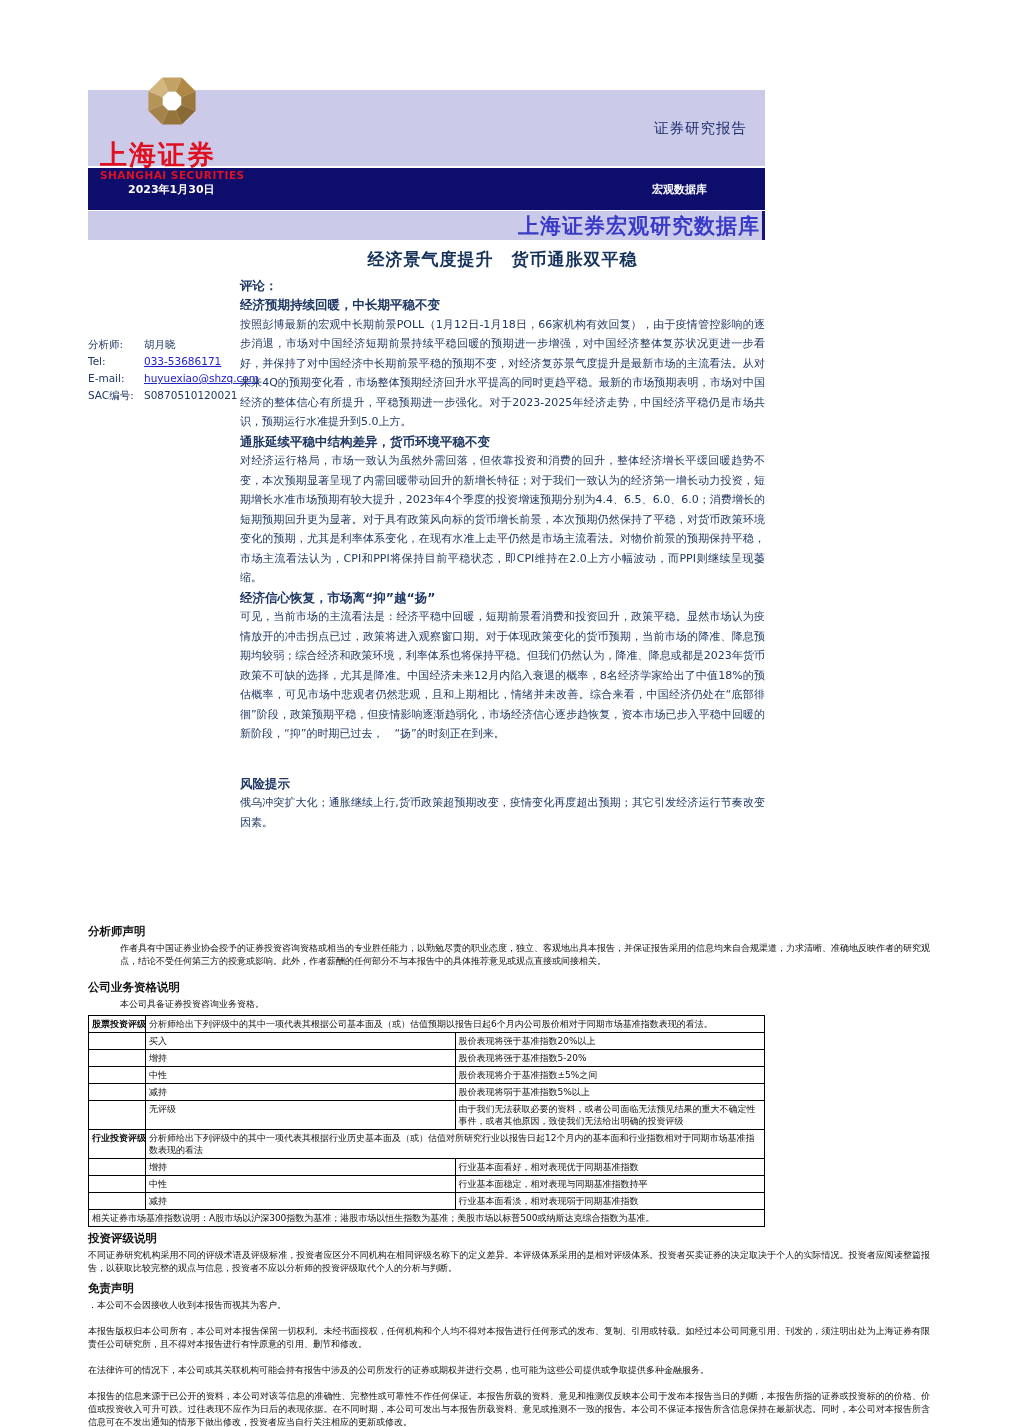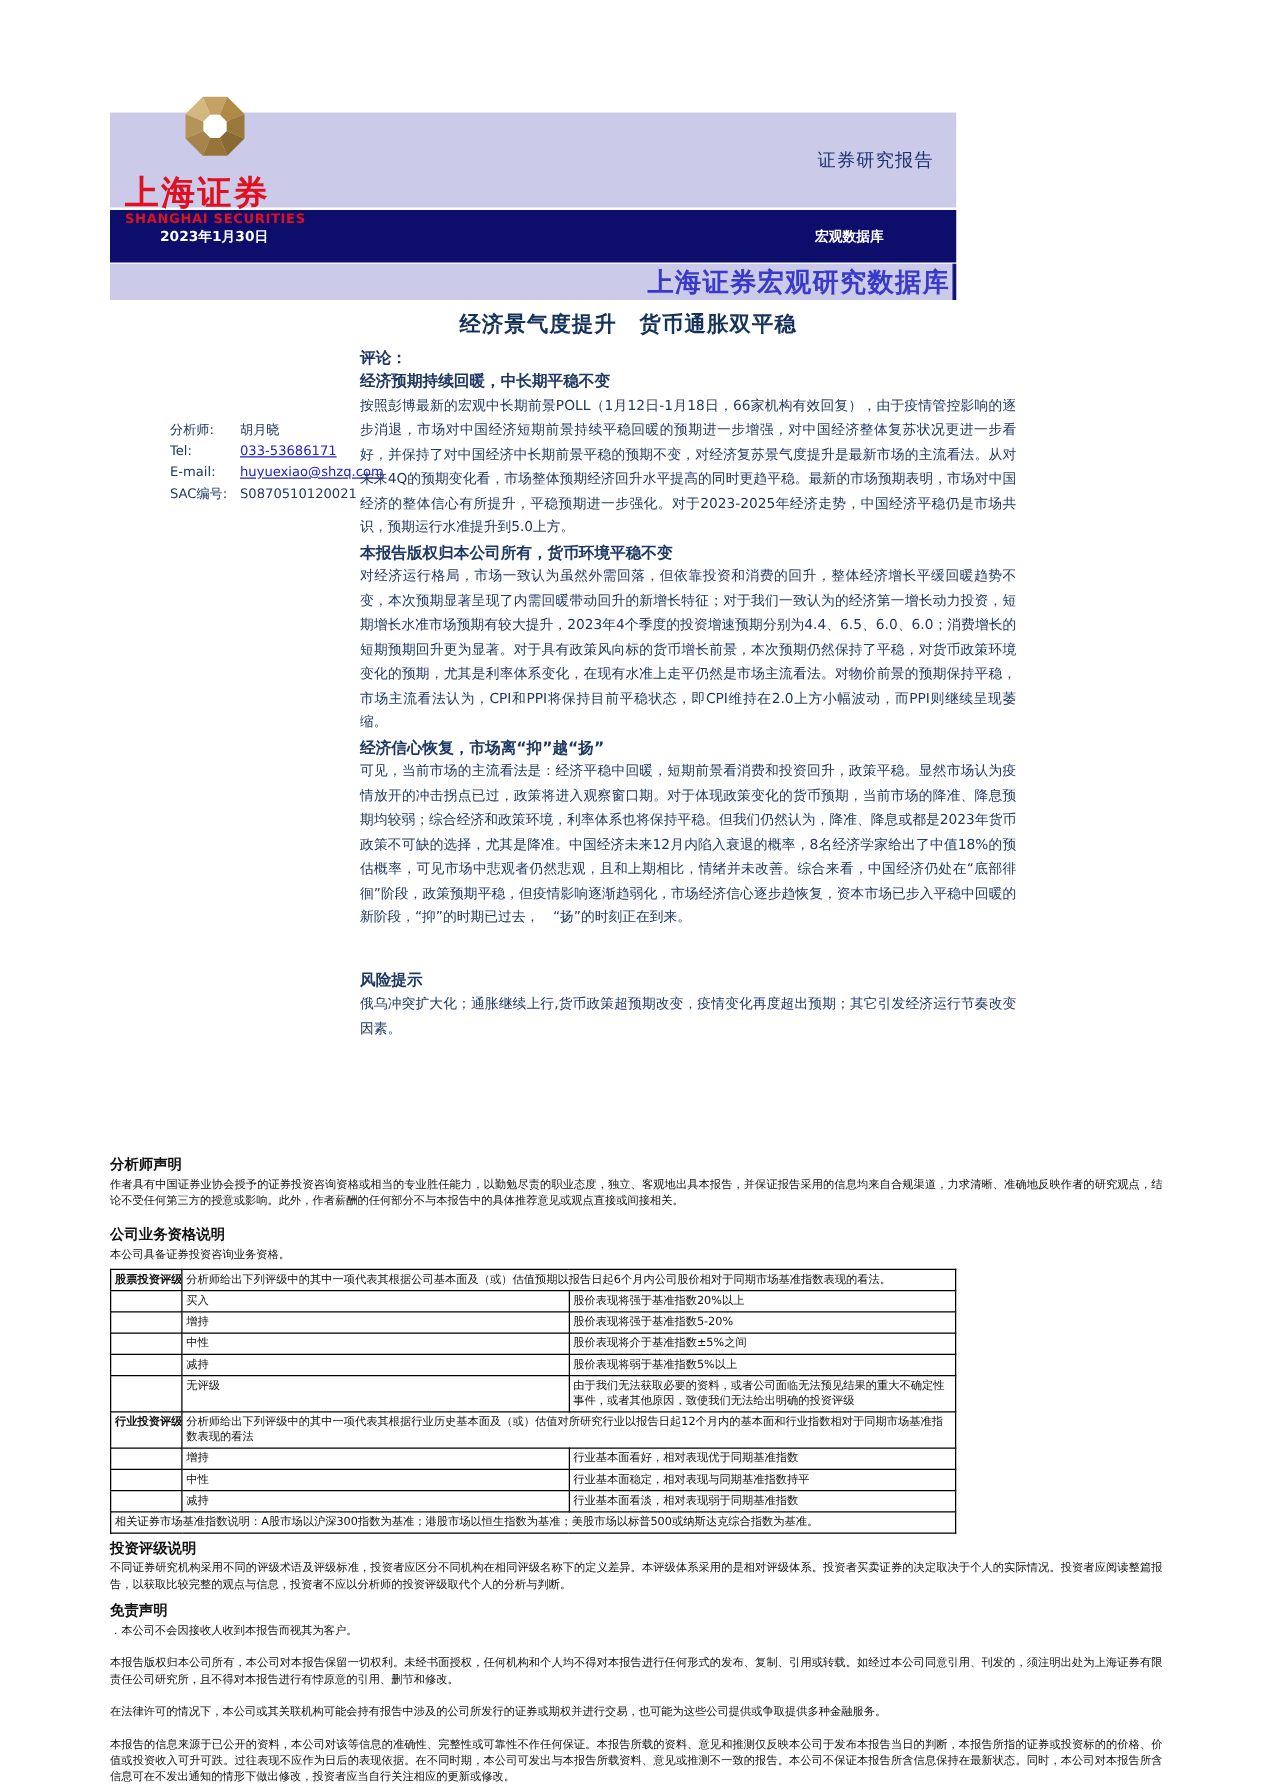--- a/index.html
+++ b/index.html
@@ -19,35 +19,35 @@
   .navy-bar .date, .navy-bar .cat { color:#ffffff; font-size:11px; font-weight:bold; }
   .banner-bar { background:#cbcbe9; height:29px; margin-top:1px; display:flex; align-items:center; justify-content:flex-end; border-right:3px solid #14147a; padding-right:2px; }
   .banner-bar .banner-text { color:#3a3ac8; font-size:21px; font-weight:bold; letter-spacing:1px; }
 
   
   .title-row { margin-left:240px; width:525px; text-align:center; margin-top:8px; }
   .title-row h1 { font-size:17px; font-weight:bold; color:#15325b; letter-spacing:1px; }
 
   
   .cols { display:flex; margin-left:88px; width:677px; margin-top:5px; }
-  .col-left { width:152px; flex:none; padding-top:60px;margin-left:48px; }
+  .col-left { width:152px; flex:none; padding-top:60px; }
   .analyst-row { display:flex; font-size:10.5px; color:#1f3864; line-height:17px; }
   .analyst-row .lbl { width:56px; flex:none; }
   .analyst-row .val { white-space:nowrap; }
   .analyst-row .val.link { color:#2222cc; text-decoration:underline; cursor:pointer; }
   .col-right { width:525px; flex:none; color:#1f3864; }
   .comment-label { font-size:12.5px; font-weight:bold; line-height:19px; }
   .sec-heading { font-size:12.5px; font-weight:bold; line-height:19.5px; }
   .sec-body { font-size:11px; line-height:19.5px; text-align:justify; }
   .risk { margin-top:30px; }
 
   
   .bottom { margin-top:92px; color:#111; }
   .stmt-heading { font-size:11.5px; font-weight:bold; margin-bottom:3px; }
-  .stmt-para { font-size:9px; line-height:13px; text-align:justify; margin-bottom:4px; }
+  .stmt-para { font-size:9px; line-height:13px; text-align:justify; margin-bottom:4px;margin-left:32px; }
   .gap8 { height:8px; }
 
   
   table.rating { border-collapse:collapse; width:677px; table-layout:fixed; }
   table.rating td { border:1.5px solid #000; font-size:9px; line-height:12px; padding:2px 3px; vertical-align:top; color:#111; }
   td.cat { width:57px; font-weight:bold; white-space:nowrap; overflow:hidden; }
   td.rate { width:128px; }
   td.blank { width:57px; }
   .footnote-cell { padding:2px 3px; }
 
@@ -114,21 +114,21 @@
         <span class="val">S0870510120021</span>
       </div>
     </div>
 
     <div class="col-right">
       <div class="comment-label">评论：</div>
 
       <div class="sec-heading">经济预期持续回暖，中长期平稳不变</div>
       <div class="sec-body">按照彭博最新的宏观中长期前景POLL（1月12日-1月18日，66家机构有效回复），由于疫情管控影响的逐步消退，市场对中国经济短期前景持续平稳回暖的预期进一步增强，对中国经济整体复苏状况更进一步看好，并保持了对中国经济中长期前景平稳的预期不变，对经济复苏景气度提升是最新市场的主流看法。从对未来4Q的预期变化看，市场整体预期经济回升水平提高的同时更趋平稳。最新的市场预期表明，市场对中国经济的整体信心有所提升，平稳预期进一步强化。对于2023-2025年经济走势，中国经济平稳仍是市场共识，预期运行水准提升到5.0上方。</div>
 
-      <div class="sec-heading">本报告版权归本公司所有，货币环境平稳不变</div>
+      <div class="sec-heading">通胀延续平稳中结构差异，货币环境平稳不变</div>
       <div class="sec-body">对经济运行格局，市场一致认为虽然外需回落，但依靠投资和消费的回升，整体经济增长平缓回暖趋势不变，本次预期显著呈现了内需回暖带动回升的新增长特征；对于我们一致认为的经济第一增长动力投资，短期增长水准市场预期有较大提升，2023年4个季度的投资增速预期分别为4.4、6.5、6.0、6.0；消费增长的短期预期回升更为显著。对于具有政策风向标的货币增长前景，本次预期仍然保持了平稳，对货币政策环境变化的预期，尤其是利率体系变化，在现有水准上走平仍然是市场主流看法。对物价前景的预期保持平稳，市场主流看法认为，CPI和PPI将保持目前平稳状态，即CPI维持在2.0上方小幅波动，而PPI则继续呈现萎缩。</div>
 
       <div class="sec-heading">经济信心恢复，市场离“抑”越“扬”</div>
       <div class="sec-body">可见，当前市场的主流看法是：经济平稳中回暖，短期前景看消费和投资回升，政策平稳。显然市场认为疫情放开的冲击拐点已过，政策将进入观察窗口期。对于体现政策变化的货币预期，当前市场的降准、降息预期均较弱；综合经济和政策环境，利率体系也将保持平稳。但我们仍然认为，降准、降息或都是2023年货币政策不可缺的选择，尤其是降准。中国经济未来12月内陷入衰退的概率，8名经济学家给出了中值18%的预估概率，可见市场中悲观者仍然悲观，且和上期相比，情绪并未改善。综合来看，中国经济仍处在“底部徘徊”阶段，政策预期平稳，但疫情影响逐渐趋弱化，市场经济信心逐步趋恢复，资本市场已步入平稳中回暖的新阶段，“抑”的时期已过去，　“扬”的时刻正在到来。</div>
 
       <div class="risk">
         <div class="sec-heading">风险提示</div>
         <div class="sec-body">俄乌冲突扩大化；通胀继续上行,货币政策超预期改变，疫情变化再度超出预期；其它引发经济运行节奏改变因素。</div>
       </div>
     </div>

